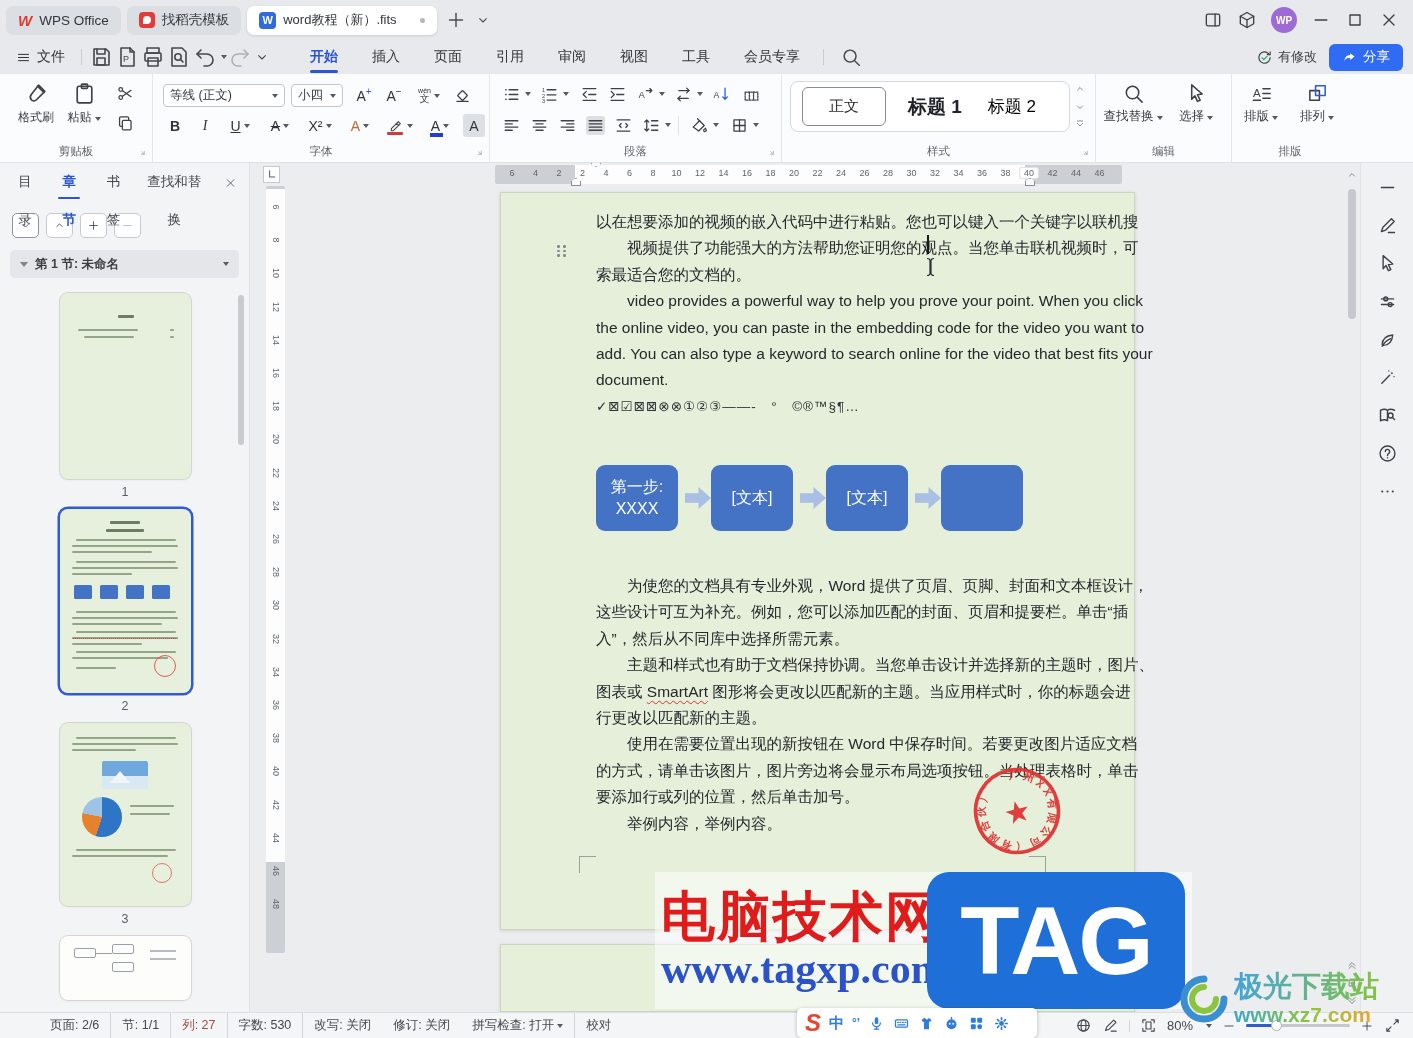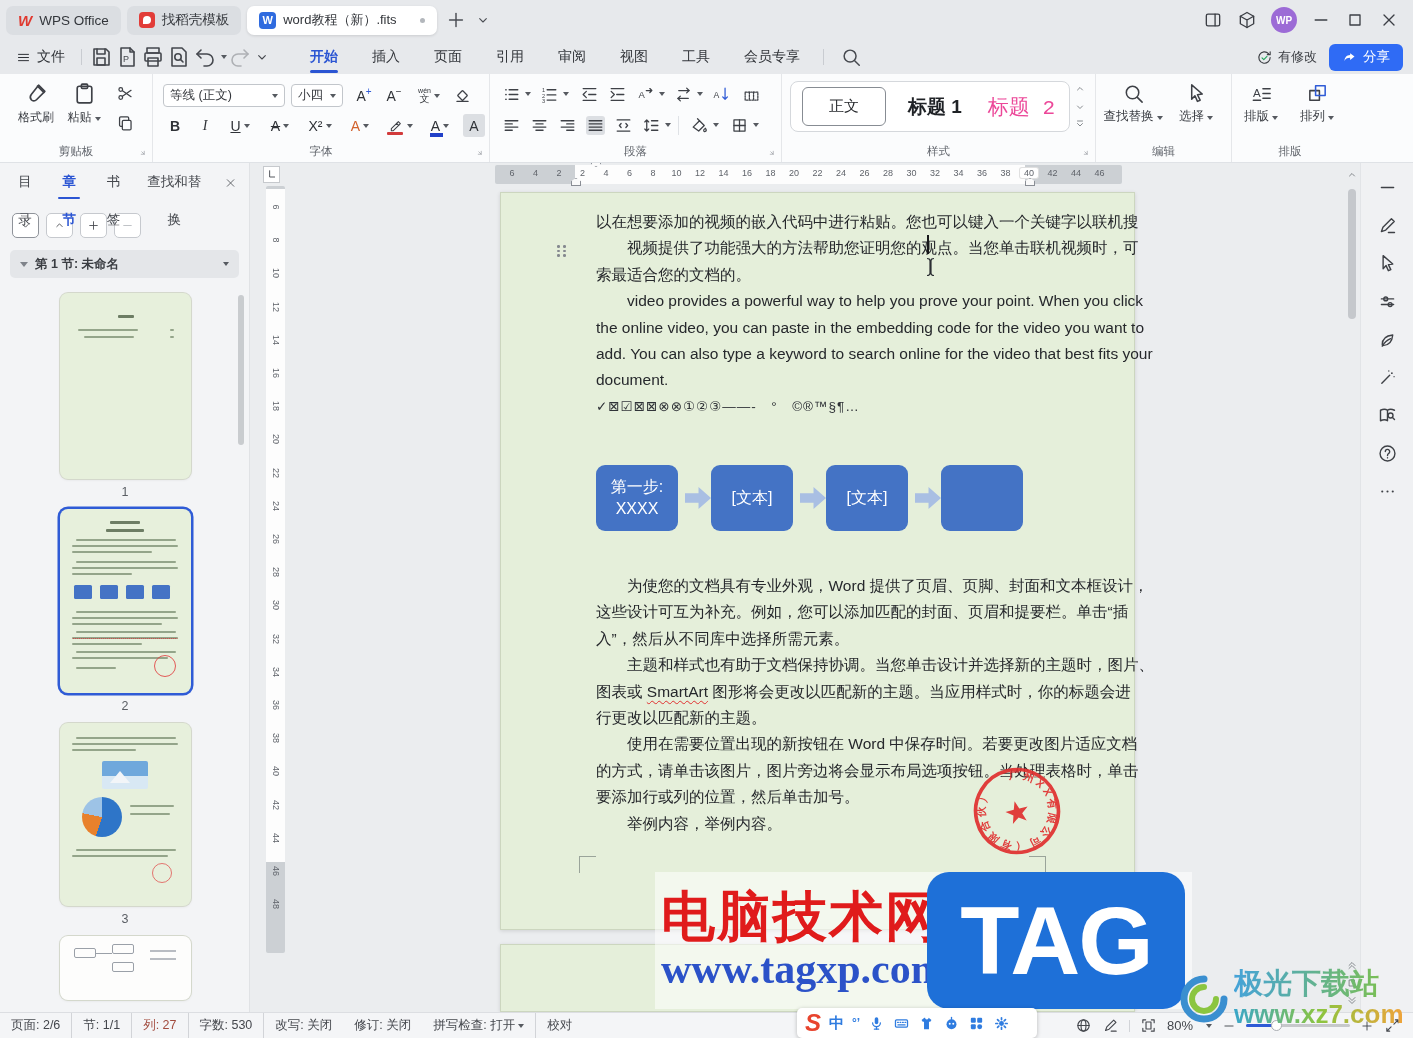--- a/index.html
+++ b/index.html
@@ -45,21 +45,21 @@
   .gcorner{position:absolute;right:4px;bottom:4px;width:9px;height:9px;color:#8b8f96;}
   .bigbtn{position:absolute;top:7px;width:44px;text-align:center;color:#3a3d43;font-size:12px;}
   .bigbtn .ic{width:25px;height:25px;margin-bottom:2px;color:#3e4147;}
   .selbox{position:absolute;height:23px;border:1px solid #c2c6cb;border-radius:4px;background:#fff;display:flex;align-items:center;justify-content:space-between;padding:0 6px;font-size:12.5px;color:#33363b;}
   .fbtn{position:absolute;height:23px;display:flex;align-items:center;justify-content:center;color:#2f3237;font-size:14px;border-radius:3px;}
   .fbtn.act{background:#e1e4e8;}
   .ric{width:19px;height:19px;color:#3e4147;}
   .stylebox{position:absolute;left:8px;top:7px;width:280px;height:51px;background:#fff;border:1px solid #d5d8dc;border-radius:8px;display:flex;align-items:center;}
   .stychip{width:84px;height:39px;margin-left:11px;border:1.5px solid #878c93;border-radius:6px;display:flex;align-items:center;justify-content:center;font-size:15px;color:#26282c;box-shadow:0 0 0 2px #fff inset;}
   .styh1{font-size:19px;font-weight:700;color:#1f2226;margin-left:22px;}
-  .styh2{font-size:21px;color:#ec4899;margin-left:26px;font-family:Liberation Mono, monospace;}
+  .styh2{font-size:17px;color:#000000;margin-left:26px;}
   .stys{position:absolute;left:292px;top:7px;width:16px;height:51px;display:flex;flex-direction:column;justify-content:space-between;padding:2px 0;color:#6a6e74;}
   .stys .ic{width:12px;height:12px;}
   .edbtn{position:absolute;top:8px;width:62px;text-align:center;font-size:12.5px;color:#3a3d43;}
   .edbtn .ic{width:23px;height:23px;margin-bottom:3px;color:#3e4147;}
   
   .navpanel{position:absolute;left:0;top:163px;width:250px;height:849px;background:#f3f4f6;border-right:1px solid #e0e2e5;}
   .nav-tabs{display:flex;align-items:center;height:40px;padding-left:14px;gap:0;}
   .nav-tab{position:relative;font-size:13.5px;color:#44474d;margin-right:22px;height:40px;line-height:38px;text-align:center;}
   .nav-tab.active{color:#2b55d3;font-weight:700;}
   .nav-tab.active::after{content:"";position:absolute;left:0;bottom:4px;width:100%;height:2.5px;background:#2b55d3;border-radius:2px;}
@@ -127,21 +127,21 @@
   .zoomtrack .fill{position:absolute;left:0;top:0;height:3px;width:30px;background:#2f5bd6;border-radius:2px;}
   .zoomtrack .knob{position:absolute;left:25px;top:-4px;width:11px;height:11px;border-radius:50%;background:#fff;border:1px solid #aaadb2;}
   
   .wm-tag{position:absolute;left:655px;top:872px;width:537px;height:137px;display:flex;background:rgba(255,255,255,.55);z-index:40;pointer-events:none;}
   .wm-left{width:272px;padding-left:6px;display:flex;flex-direction:column;justify-content:center;}
   .wm-site{font-size:54px;font-weight:800;color:#e01b1b;letter-spacing:2px;line-height:1.05;white-space:nowrap;text-align:right;}
   .wm-url{font-size:42px;font-weight:700;color:#2b52c8;font-family:"Liberation Serif",serif;white-space:nowrap;}
   .wm-badge{width:258px;height:137px;background:#1e70d8;border-radius:22px;color:#fff;font-size:97px;font-weight:800;display:flex;align-items:center;justify-content:center;letter-spacing:-2px;}
   .wm-xz7{position:absolute;left:1178px;top:962px;width:232px;height:74px;z-index:50;pointer-events:none;display:flex;align-items:center;gap:4px;}
   .xz-text .t1{font-size:29px;font-weight:800;background:linear-gradient(90deg,#45a3d9,#83c340);-webkit-background-clip:text;background-clip:text;color:transparent;line-height:1.1;white-space:nowrap;}
-  .xz-text .t2{font-size:26px;font-weight:700;background:linear-gradient(90deg,#3aa6c9,#8bc540,#f0a33a);-webkit-background-clip:text;background-clip:text;color:transparent;white-space:nowrap;}
+  .xz-text .t2{font-size:21px;font-weight:700;background:linear-gradient(90deg,#3aa6c9,#8bc540,#f0a33a);-webkit-background-clip:text;background-clip:text;color:transparent;white-space:nowrap;}
   .imebar{position:absolute;left:797px;top:1008px;width:240px;height:30px;background:#fff;border-radius:5px;box-shadow:0 1px 4px rgba(0,0,0,.25);z-index:60;display:flex;align-items:center;gap:8px;padding:0 8px;}
   .ime-logo{font-size:24px;font-weight:800;font-style:italic;color:#e8442e;line-height:1;}
   .ime-ic{width:17px;height:17px;color:#2f7ce0;}
   .ime-ic svg{stroke-width:1.8;}
   .ime-txt{color:#2f7ce0;font-size:15px;font-weight:700;}
   .stamp{position:absolute;z-index:5;}
 </style>
 </head>
 <body>
 
@@ -982,21 +982,21 @@
       </span>
     <span class="sbv-btn ic" style="top:832px;">
         <svg viewBox="0 0 24 24">
           <path d="M6 5l6 6 6-6"></path>
           <path d="M6 11l6 6 6-6"></path>
         </svg>
       </span>
   </div>
 
   <div class="statusbar">
-    <div id="st-left" style="display:flex;">
+    <div id="st-left" style="display:flex;padding-left:39px;">
         <div class="st-item divafter">页面: 2/6</div>
         <div class="st-item divafter">节: 1/1</div>
         <div class="st-item divafter accent">列: 27</div>
         <div class="st-item divafter">字数: 530</div>
         <div class="st-item">改写: 关闭</div>
         <div class="st-item">修订: 关闭</div>
         <div class="st-item divafter">拼写检查: 打开<span class="tcaret"></span></div>
         <div class="st-item">校对</div>
       </div>
     <div class="st-right">

